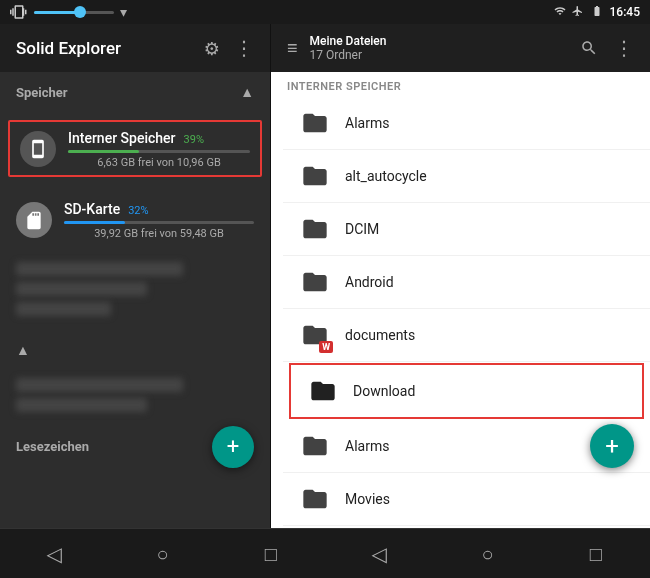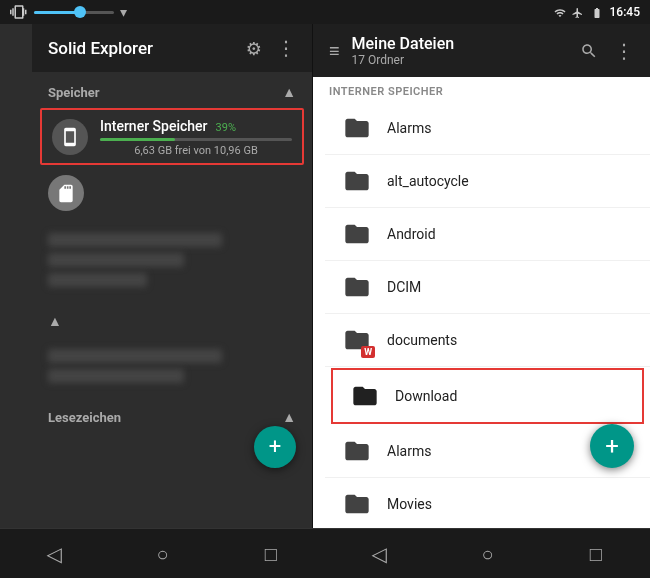--- a/index.html
+++ b/index.html
@@ -22,42 +22,41 @@
       padding: 4px 10px;
       height: 24px;
     }
     .status-bar-left {
       display: flex;
       align-items: center;
       gap: 6px;
     }
     .status-bar-right {
       display: flex;
-      align-items: flex-end;
+      align-items: flex-start;
       gap: 4px;
       font-size: 11px;
       color: #fff;
     }
 
     
     .main-content {
       display: flex;
       flex: 1;
       overflow: hidden;
     }
 
     
     .left-panel {
-      width: 312px;
+      width: 270px;
       background: #2d2d2d;
       display: flex;
       flex-direction: column;
       overflow: hidden;
       position: relative;
-      padding-left: 32px;
     }
 
     .left-header {
       background: #1f1f1f;
       padding: 12px 16px;
       display: flex;
       align-items: center;
       justify-content: space-between;
     }
     .left-header-title {
@@ -86,21 +85,21 @@
 
     .storage-item {
       display: flex;
       align-items: center;
       padding: 8px 16px;
       gap: 12px;
       position: relative;
     }
     .storage-item.highlighted {
       border: 2px solid #e53935;
-      margin: 2px 8px;
+      margin: 14px 8px;
       border-radius: 2px;
       padding: 6px 10px;
     }
 
     .storage-icon {
       width: 36px;
       height: 36px;
       border-radius: 50%;
       background: #555;
       display: flex;
@@ -195,21 +194,21 @@
     .hamburger-icon {
       color: #aaa;
       font-size: 18px;
       cursor: pointer;
     }
     .right-header-info {
       flex: 1;
     }
     .right-header-title {
       color: #fff;
-      font-size: 16px;
+      font-size: 12px;
       font-weight: 500;
     }
     .right-header-subtitle {
       color: #aaa;
       font-size: 12px;
     }
     .right-header-icons {
       display: flex;
       gap: 16px;
       align-items: center;
@@ -420,20 +419,30 @@
         <div class="storage-free">6,63 GB frei von 10,96 GB</div>
       </div>
     </div>
 
     <div class="storage-item">
       <div class="storage-icon" style="background:#777;">
         <svg viewBox="0 0 24 24" fill="#fff" width="20" height="20">
           <path d="M18 2h-8L4 8v13c0 1.1.9 2 2 2h12c1.1 0 2-.9 2-2V4c0-1.1-.9-2-2-2zm-6 5h-2V4h2v3zm3 0h-2V4h2v3zm3 0h-2V4h2v3z"></path>
         </svg>
       </div>
+      <div class="storage-info">
+        <div>
+          <span class="storage-name">SD-Karte</span>
+          <span class="storage-percent" style="color:#2196f3;">32%</span>
+        </div>
+        <div class="storage-bar-container">
+          <div class="storage-bar blue" style="width:32%;"></div>
+        </div>
+        <div class="storage-free">39,92 GB frei von 59,48 GB</div>
+      </div>
     </div>
 
     <div class="blurred-section">
       <div class="blurred-item wide"></div>
       <div class="blurred-item medium"></div>
       <div class="blurred-item narrow"></div>
     </div>
 
     <div class="section-header">
       <span style="color:#aaa;font-size:14px;">▲</span>
@@ -493,30 +502,30 @@
         </div>
         <span class="file-name">alt_autocycle</span>
       </div>
 
       <div class="file-item">
         <div class="folder-icon">
           <svg class="folder-svg" viewBox="0 0 24 24" fill="#424242">
             <path d="M10 4H4c-1.1 0-1.99.9-1.99 2L2 18c0 1.1.9 2 2 2h16c1.1 0 2-.9 2-2V8c0-1.1-.9-2-2-2h-8l-2-2z"></path>
           </svg>
         </div>
+        <span class="file-name">DCIM</span>
+      </div>
+
+      <div class="file-item">
+        <div class="folder-icon">
+          <svg class="folder-svg" viewBox="0 0 24 24" fill="#424242">
+            <path d="M10 4H4c-1.1 0-1.99.9-1.99 2L2 18c0 1.1.9 2 2 2h16c1.1 0 2-.9 2-2V8c0-1.1-.9-2-2-2h-8l-2-2z"></path>
+          </svg>
+        </div>
         <span class="file-name">Android</span>
-      </div>
-
-      <div class="file-item">
-        <div class="folder-icon">
-          <svg class="folder-svg" viewBox="0 0 24 24" fill="#424242">
-            <path d="M10 4H4c-1.1 0-1.99.9-1.99 2L2 18c0 1.1.9 2 2 2h16c1.1 0 2-.9 2-2V8c0-1.1-.9-2-2-2h-8l-2-2z"></path>
-          </svg>
-        </div>
-        <span class="file-name">DCIM</span>
       </div>
 
       <div class="file-item">
         <div class="folder-wrapper">
           <div class="folder-icon">
             <svg class="folder-svg" viewBox="0 0 24 24" fill="#424242">
               <path d="M10 4H4c-1.1 0-1.99.9-1.99 2L2 18c0 1.1.9 2 2 2h16c1.1 0 2-.9 2-2V8c0-1.1-.9-2-2-2h-8l-2-2z"></path>
             </svg>
           </div>
           <div class="wps-badge">W</div>

